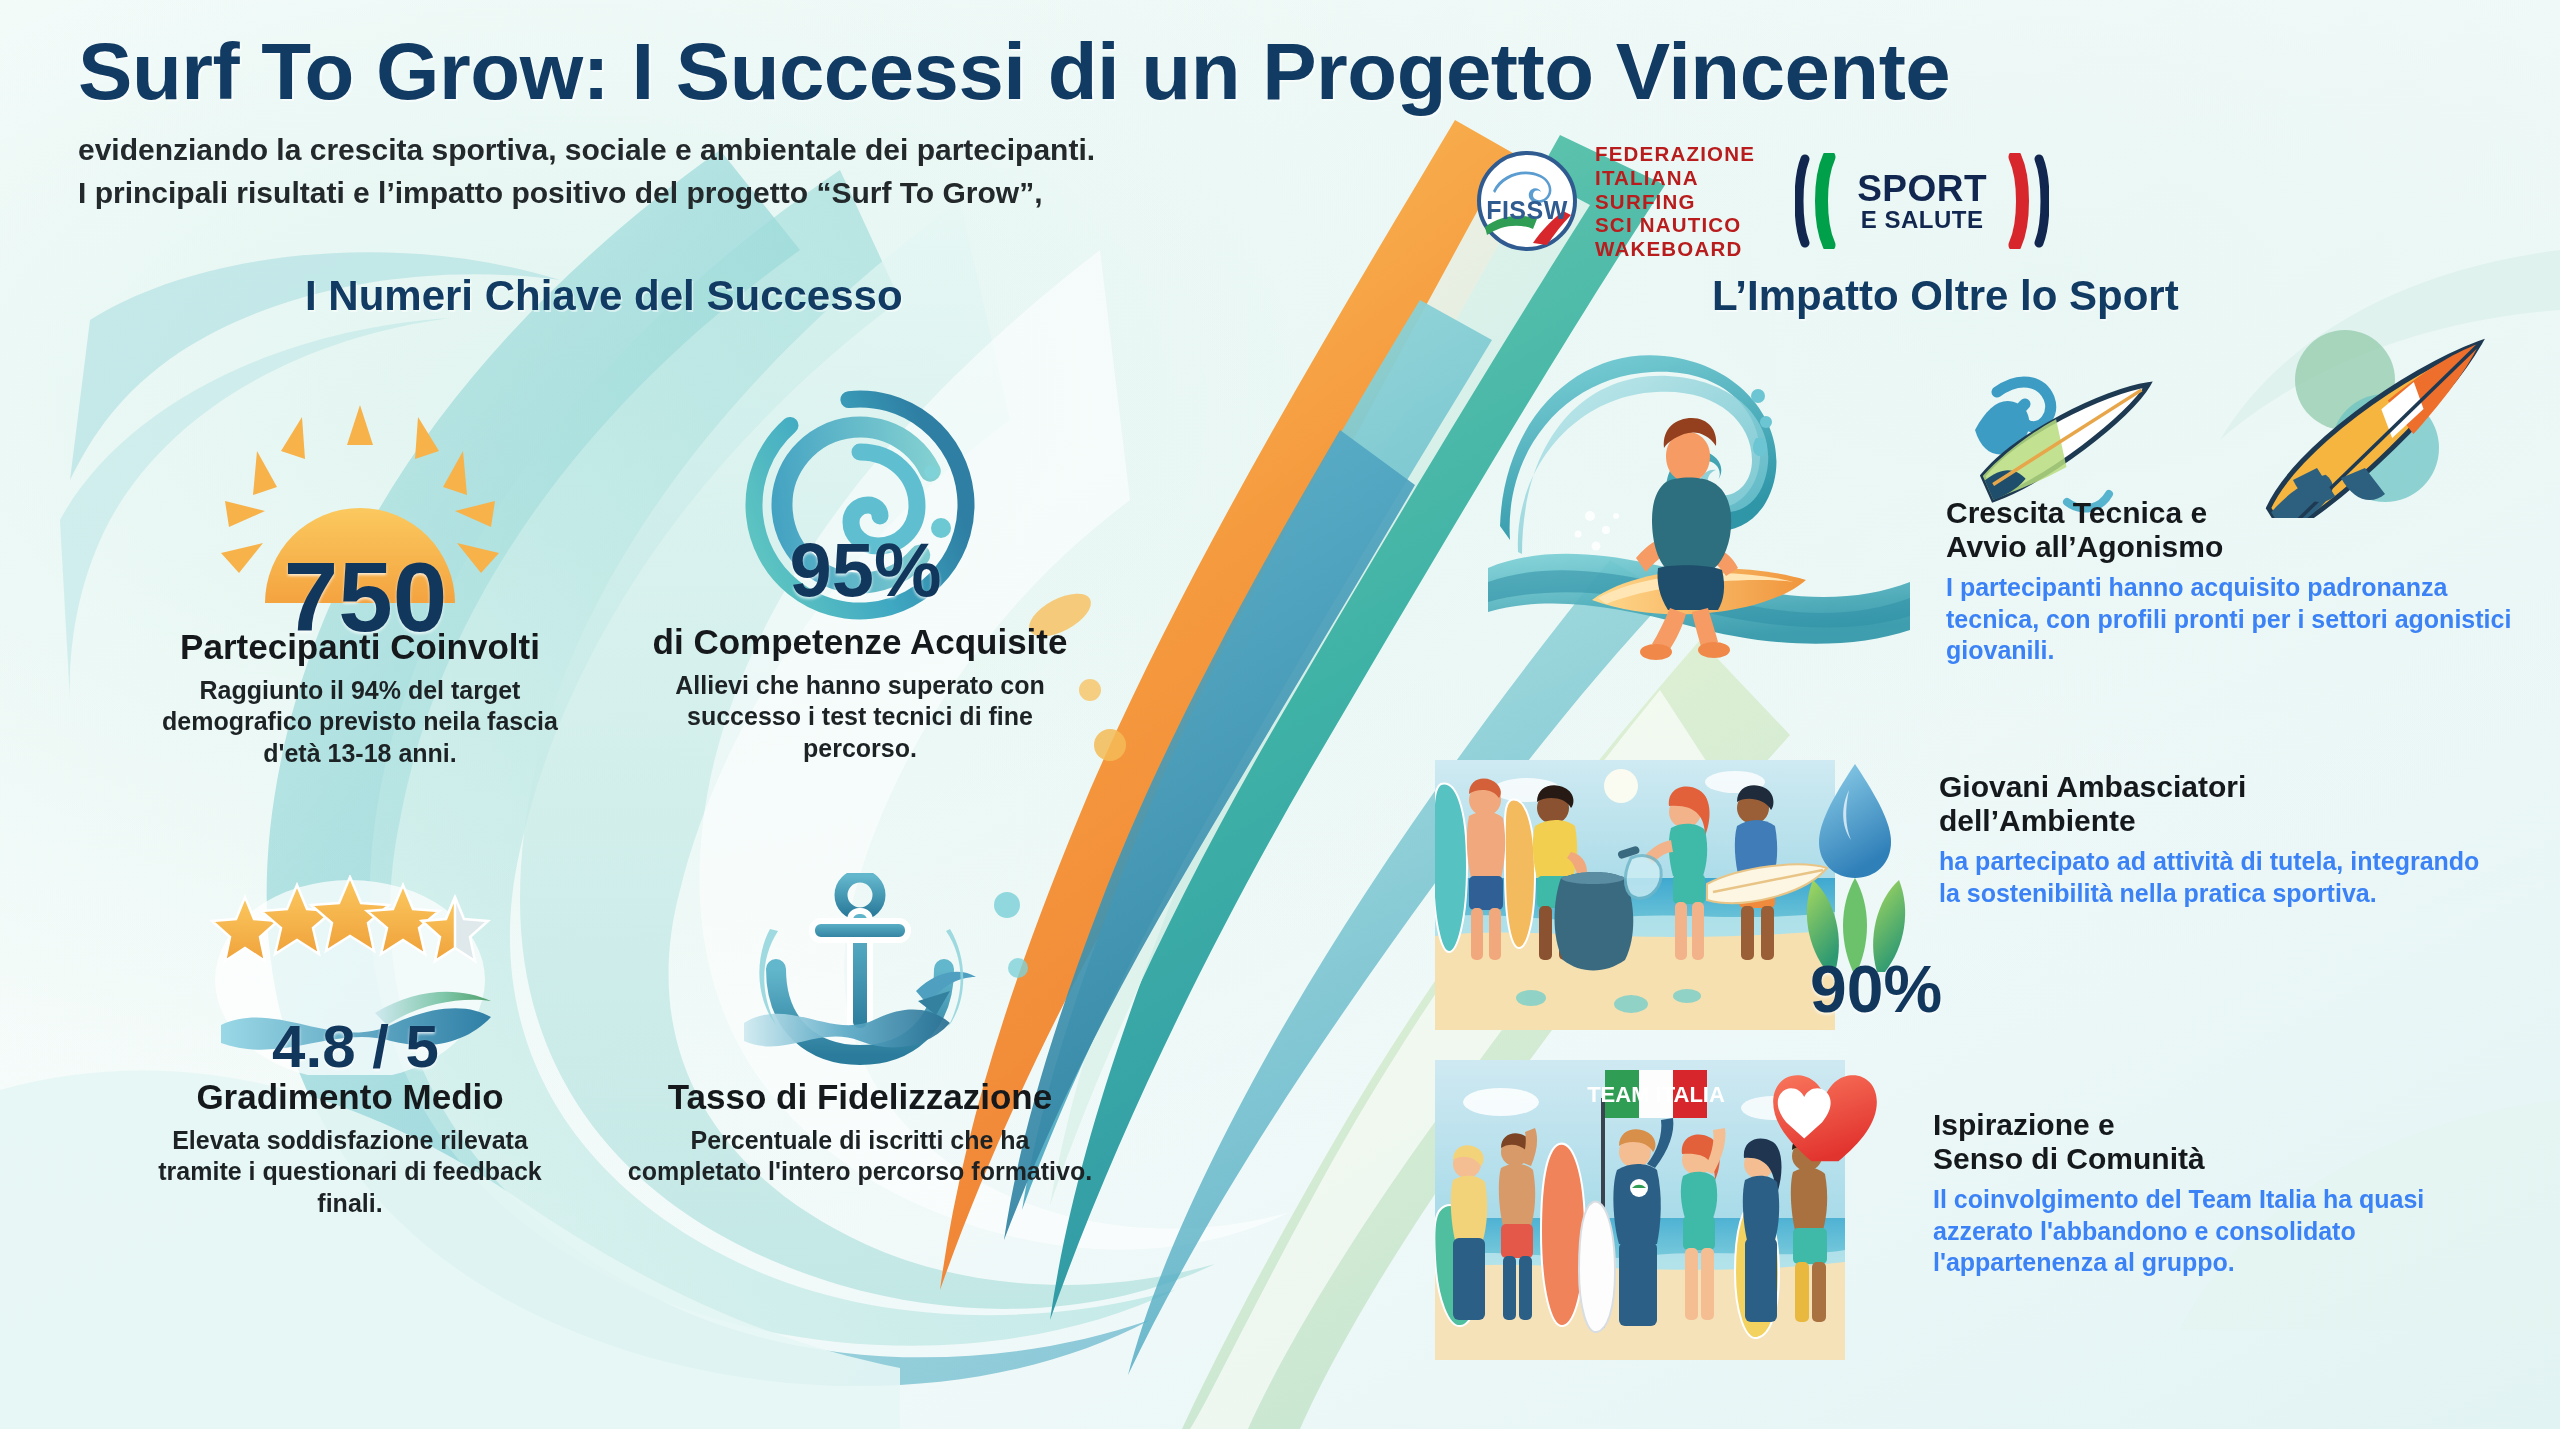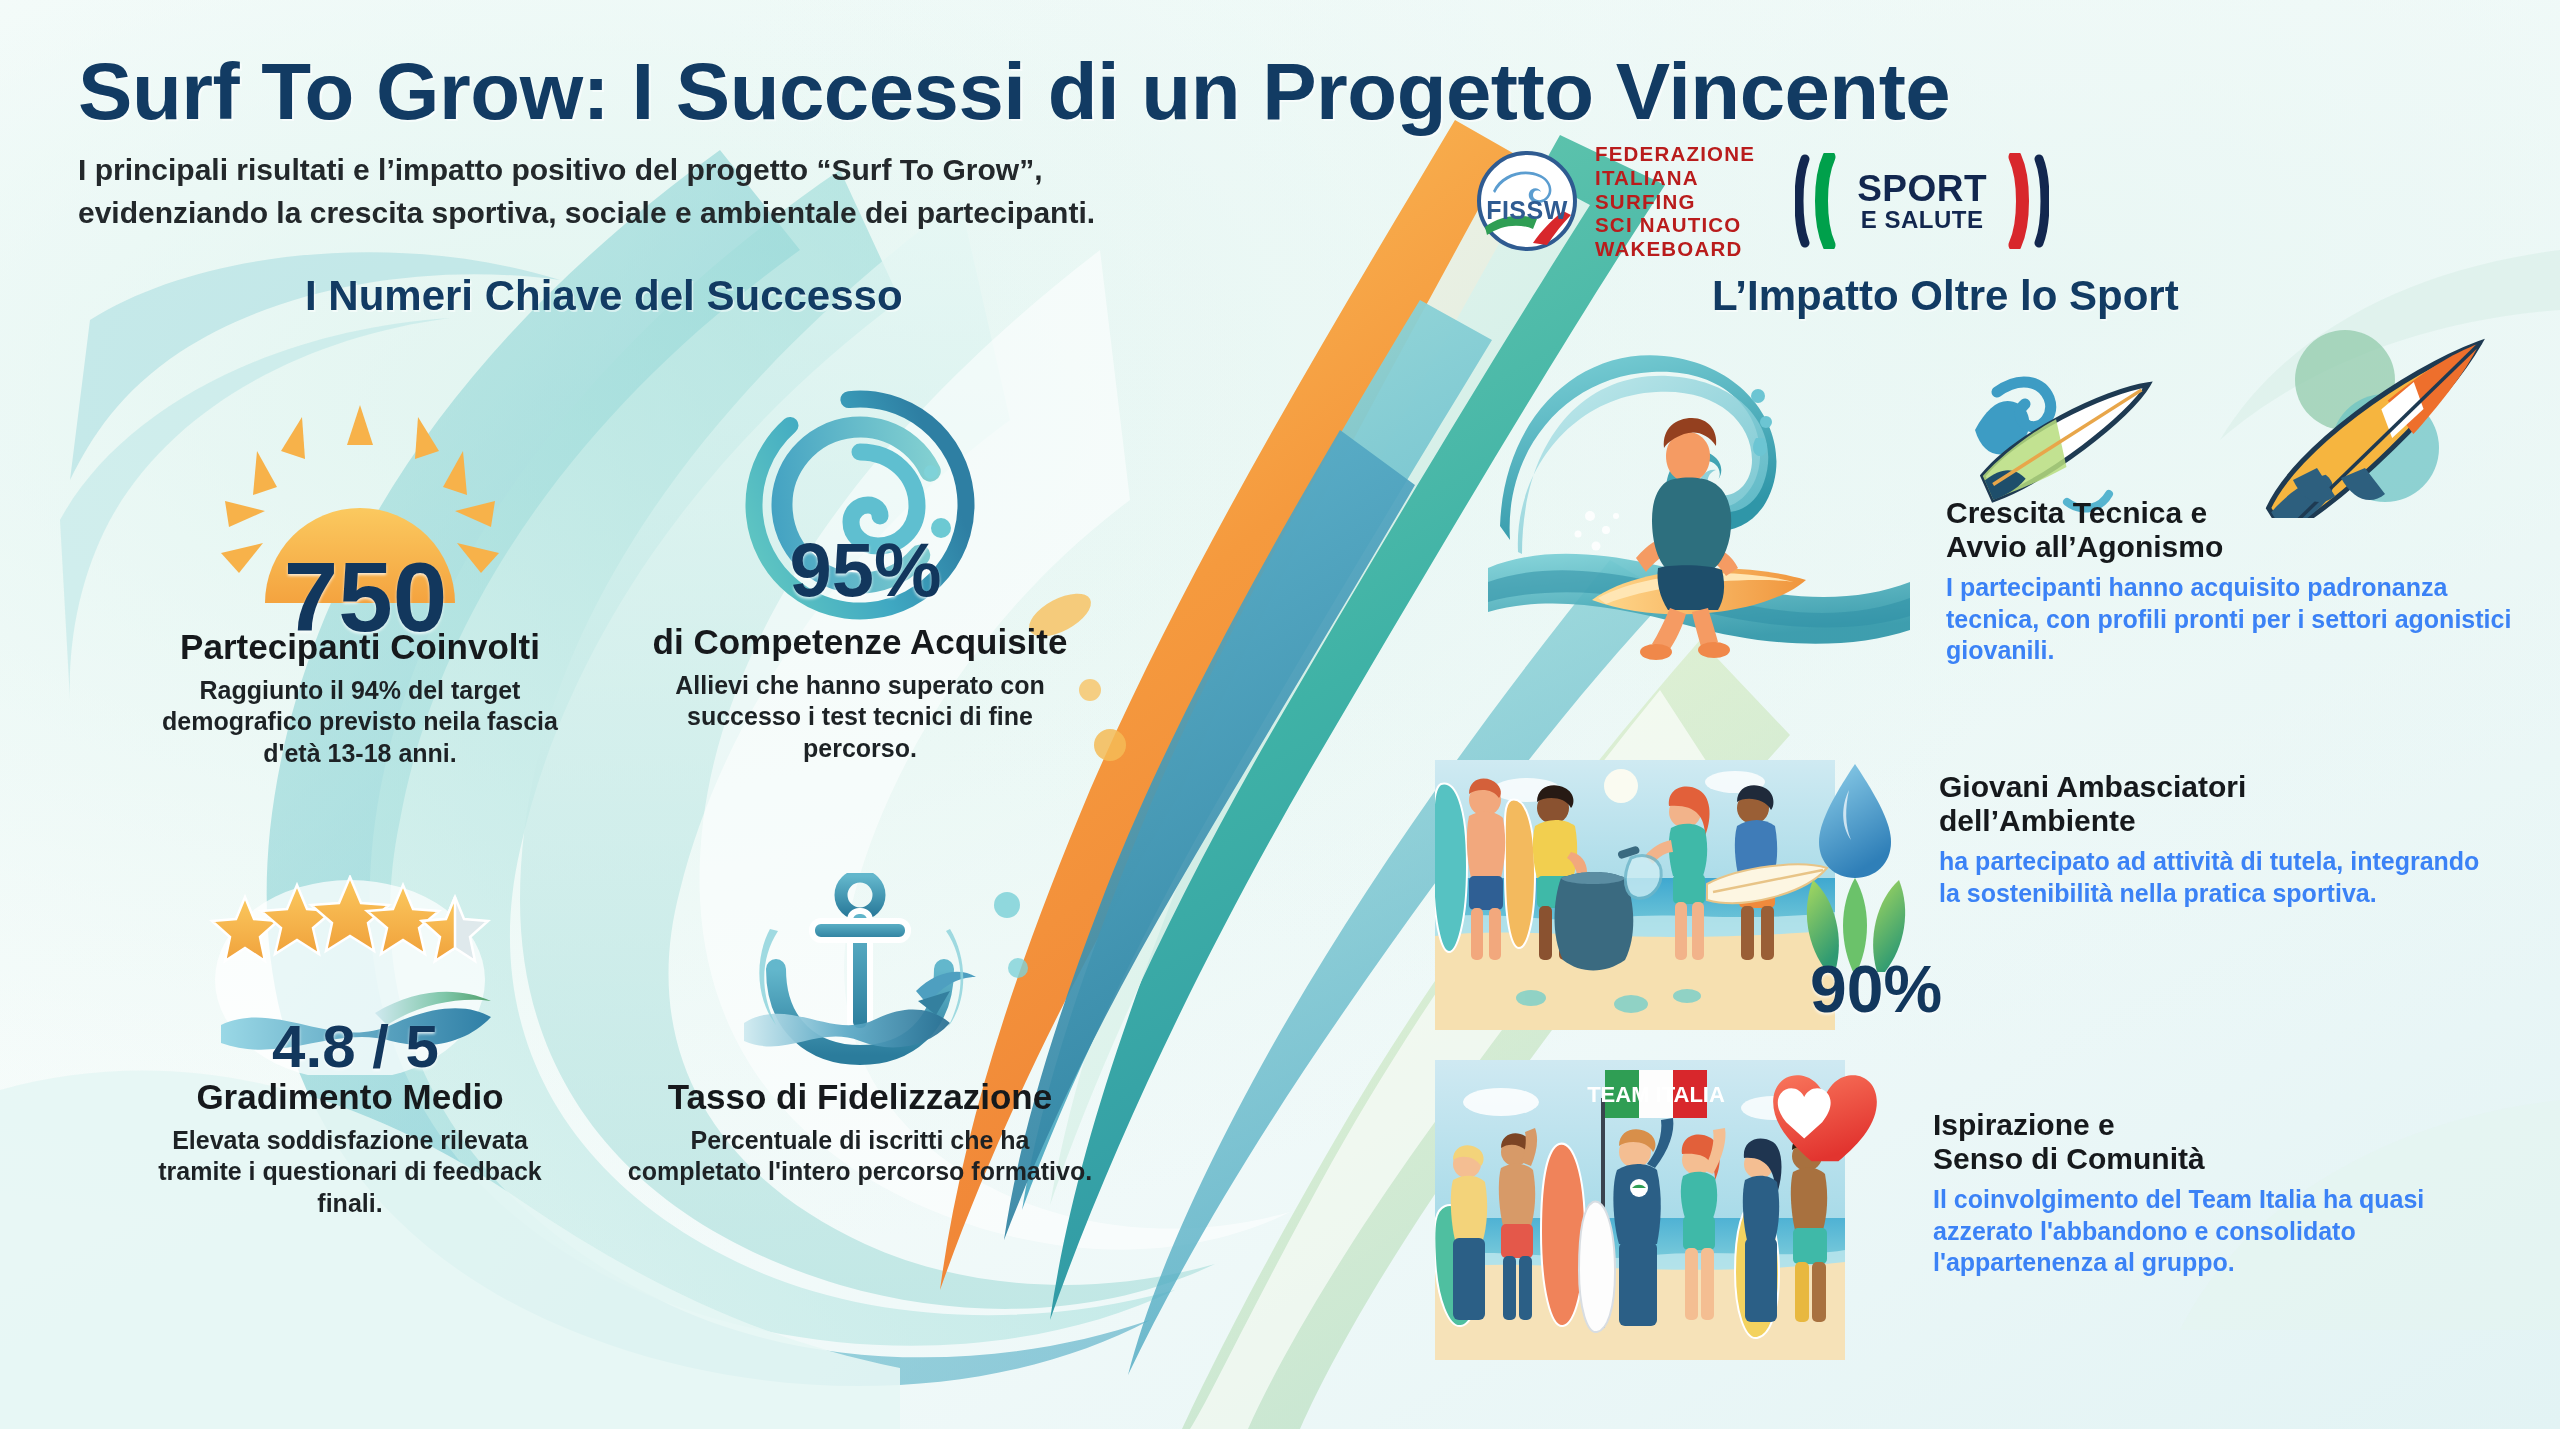--- a/index.html
+++ b/index.html
@@ -7,21 +7,21 @@
   body {
     font-family: "Liberation Sans", sans-serif;
     background: #ffffff;
     position: relative;
   }
 
   
   #bg { position: absolute; inset: 0; width: 2560px; height: 1429px; z-index: 0; }
 
   
-  .header { position: absolute; top: 50px; left: 78px; z-index: 20; width: 2400px; }
+  .header { position: absolute; top: 30px; left: 78px; z-index: 20; width: 2400px; }
   .title {
     font-size: 80px;
     font-weight: 700;
     color: #123b63;
     letter-spacing: -0.5px;
     line-height: 1.04;
     white-space: nowrap;
     text-shadow: 2px 2px 0 rgba(255,255,255,0.55);
     transform: scaleX(1.02);
     transform-origin: left center;
@@ -218,22 +218,22 @@
   <circle cx="1007" cy="905" r="13" fill="#7fd2d8" opacity="0.85"></circle>
   <circle cx="1018" cy="968" r="10" fill="#7fd2d8" opacity="0.8"></circle>
 
   <path d="M 2560 250 C 2400 270 2280 340 2220 440 C 2300 370 2420 320 2560 310 Z" fill="#d8efe8" opacity="0.6"></path>
   <path d="M 2560 1100 C 2380 1120 2240 1210 2180 1330 L 2560 1330 Z" fill="#e3f4ef" opacity="0.55"></path>
 </svg>
 
 <div class="header">
   <div class="title">Surf To Grow: I Successi di un Progetto Vincente</div>
   <div class="subtitle">
+    <div>evidenziando la crescita sportiva, sociale e ambientale dei partecipanti.</div>
     <div>I principali risultati e l’impatto positivo del progetto “Surf To Grow”,</div>
-    <div>evidenziando la crescita sportiva, sociale e ambientale dei partecipanti.</div>
   </div>
 </div>
 
 <div class="logos">
 
   <div class="logo-fissw">
     <svg width="104" height="104" viewBox="0 0 104 104">
       <circle cx="52" cy="52" r="48" fill="#ffffff" stroke="#2f5b91" stroke-width="4"></circle>
       <path d="M 18 42 C 26 24 50 18 66 26 C 78 32 80 46 70 52 C 62 57 52 52 54 44 C 56 38 64 38 66 43
                C 62 40 58 42 58 46 C 58 51 65 53 70 49 C 77 43 74 32 64 28 C 48 21 28 28 20 44 Z" fill="#5b9dd0"></path>

